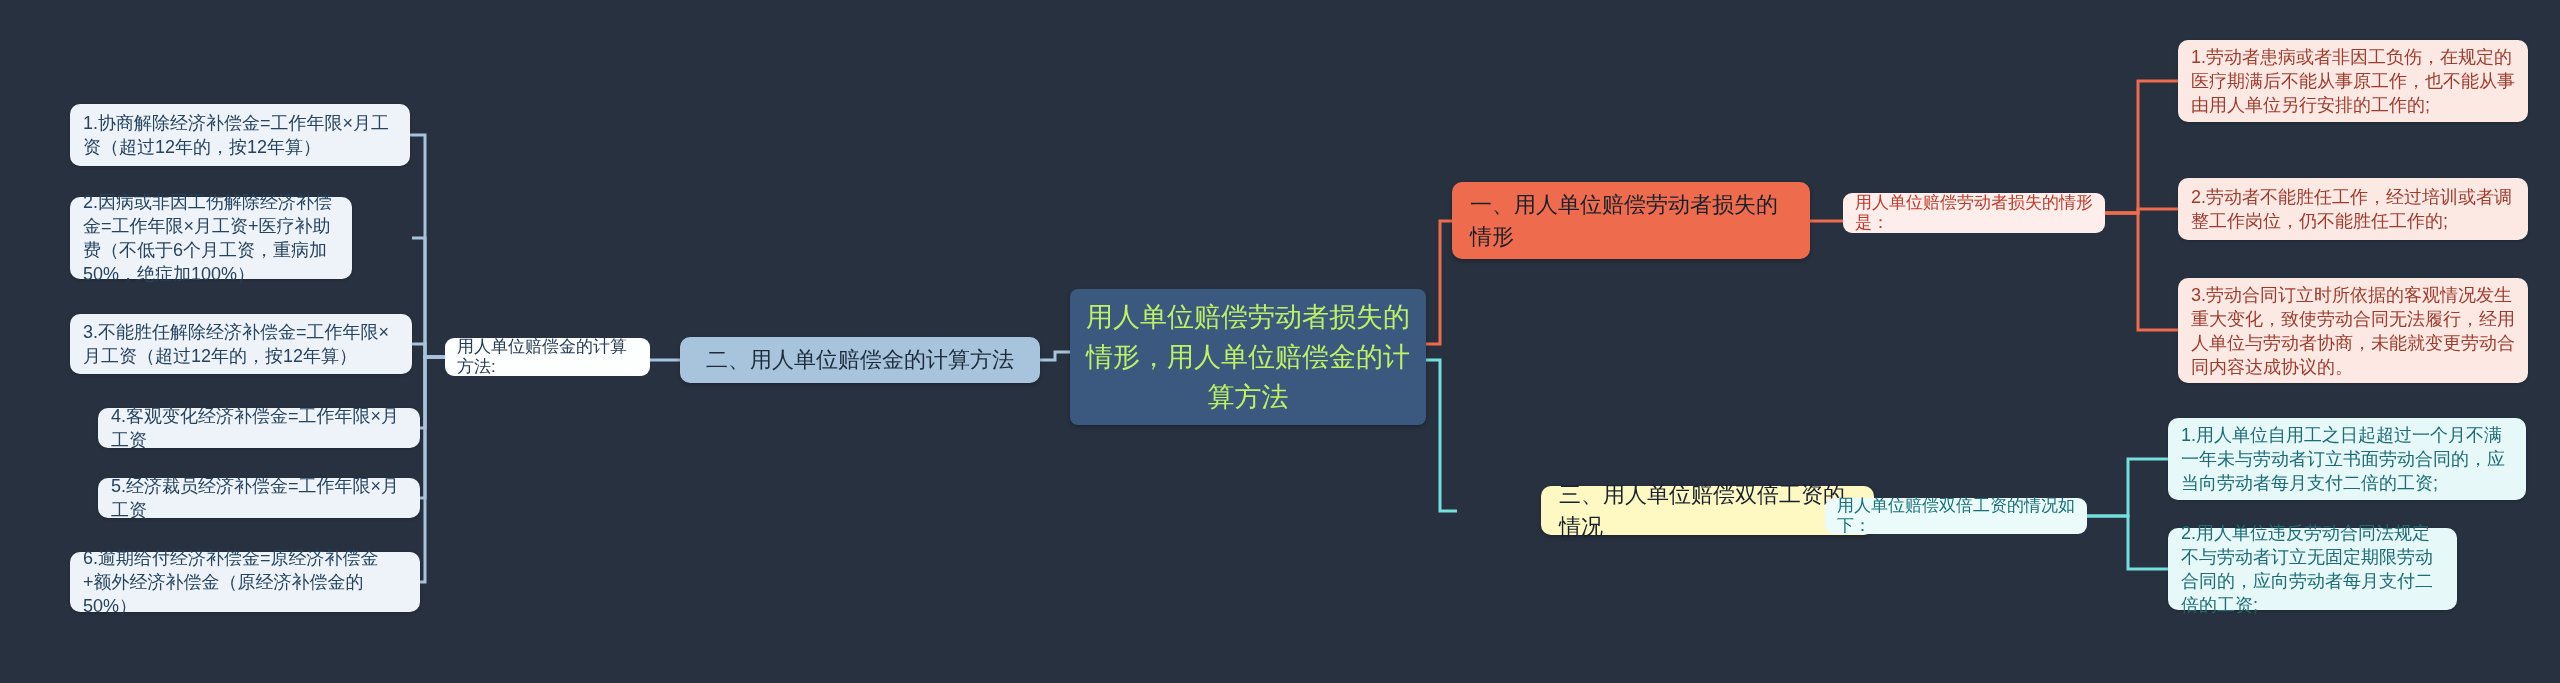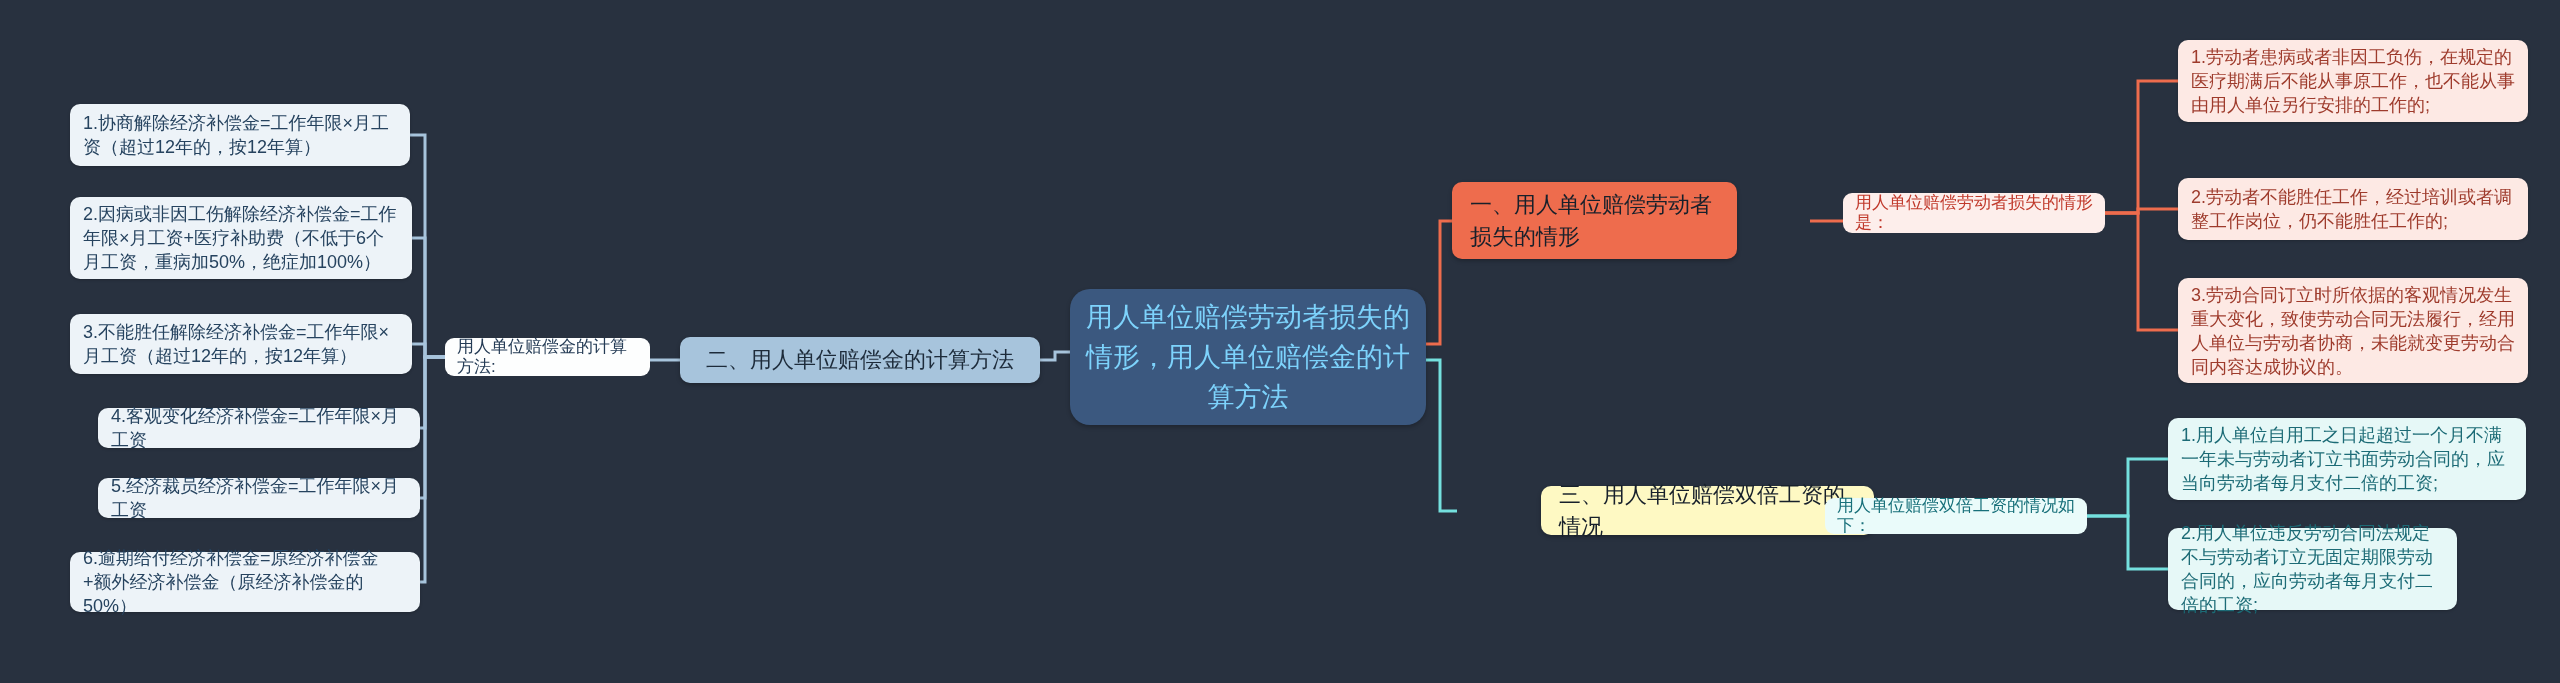--- a/index.html
+++ b/index.html
@@ -10,36 +10,36 @@
     overflow:hidden;
     position:relative;
   }
   #canvas{position:absolute;left:0;top:0;width:2560px;height:683px;}
   svg.links{position:absolute;left:0;top:0;width:2560px;height:683px;pointer-events:none;}
   .node{position:absolute;box-sizing:border-box;}
 
   
   .root{
     left:1070px;top:289px;width:356px;height:136px;
-    background:#3b587f;border-radius:20px;
-    color:#7dd3fc;font-size:27px;line-height:40px;
+    background:#3b587f;border-radius:8px;
+    color:#bef264;font-size:27px;line-height:40px;
     display:flex;align-items:center;justify-content:center;
     text-align:center;padding:0 8px;
     box-shadow:0 2px 4px rgba(0,0,0,.25);
   }
 
   
   .lvl1{
     border-radius:10px;
     display:flex;align-items:center;
     font-size:22px;line-height:32px;
     padding:8px 18px;
     box-shadow:0 2px 4px rgba(0,0,0,.25);
   }
-  .lvl1.orange{left:1452px;top:182px;width:285px;height:77px;background:#ee6c4d;color:#17202b;}
+  .lvl1.orange{left:1452px;top:182px;width:358px;height:77px;background:#ee6c4d;color:#17202b;}
   .lvl1.cyan  {left:1541px;top:486px;width:333px;height:49px;background:#fef9c3;color:#17202b;}
   .lvl1.blue  {left:680px; top:337px;width:360px;height:46px;background:#a7c4dc;color:#1d2b3a;
                justify-content:center;}
 
   
   .pill{
     border-radius:9px;
     display:flex;align-items:center;justify-content:center;
     font-size:17px;line-height:20px;
     padding:6px 12px;
@@ -61,21 +61,21 @@
   .leaf.cyan  {background:#e6f8f7;color:#1c6b76;}
   .leaf.blue  {background:#edf3f8;color:#26435f;}
 
   .r1{left:2178px;top:40px; width:350px;height:82px;}
   .r2{left:2178px;top:178px;width:350px;height:62px;}
   .r3{left:2178px;top:278px;width:350px;height:105px;}
   .r4{left:2168px;top:418px;width:358px;height:82px;}
   .r5{left:2168px;top:528px;width:289px;height:82px;}
 
   .l1{left:70px; top:104px;width:340px;height:62px;}
-  .l2{left:70px; top:197px;width:342px;height:82px;}
+  .l2{left:70px; top:197px;width:282px;height:82px;}
   .l3{left:70px; top:314px;width:342px;height:60px;}
   .l4{left:98px; top:408px;width:322px;height:40px;justify-content:center;}
   .l5{left:98px; top:478px;width:322px;height:40px;justify-content:center;}
   .l6{left:70px; top:552px;width:350px;height:60px;}
 </style>
 </head>
 <body>
 
 <div id="canvas">
 

